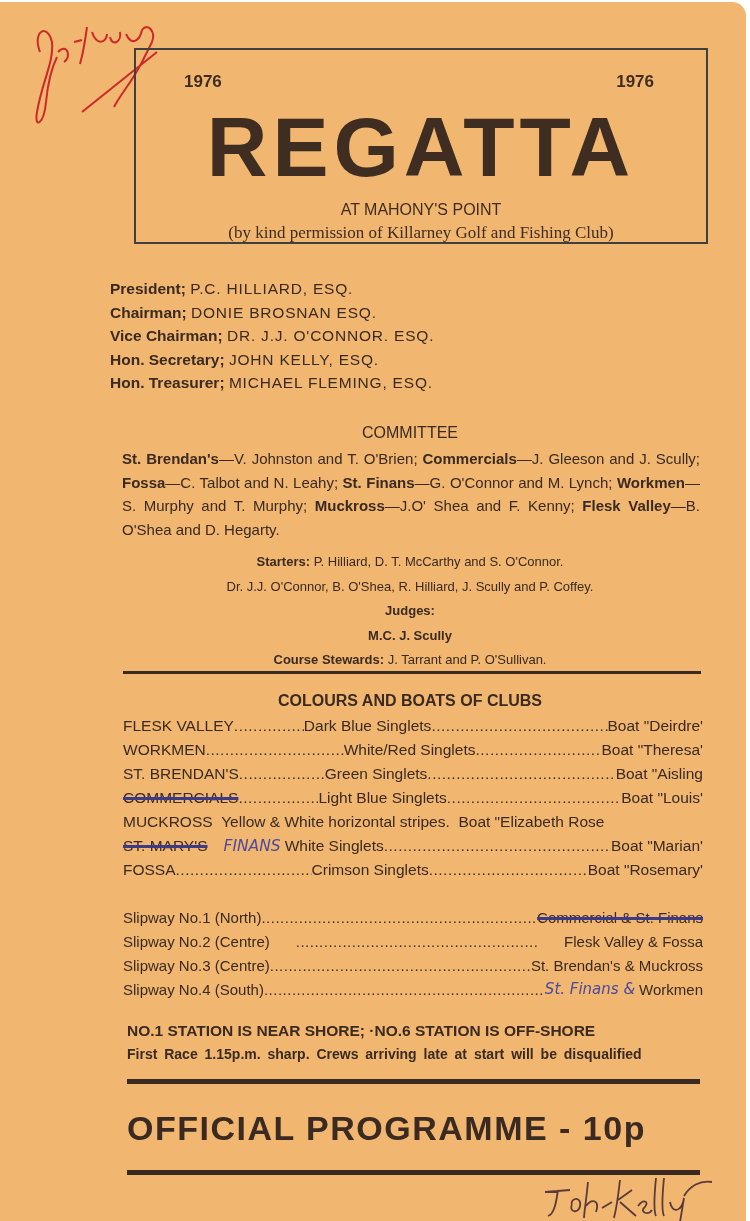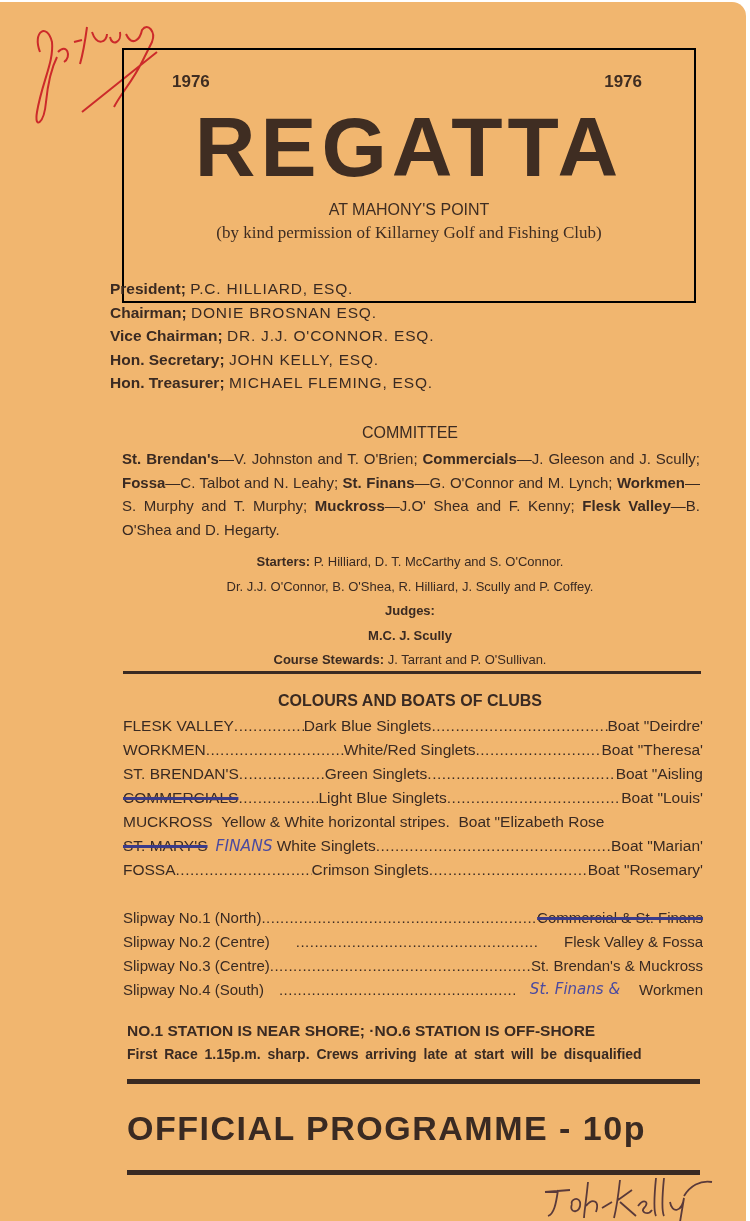--- a/index.html
+++ b/index.html
@@ -6,22 +6,22 @@
   body { width:750px; height:1221px; background:#ffffff; position:relative; overflow:hidden; }
   .page {
     position:absolute; left:0; top:2px; width:746px; height:1219px;
     background:#f1b66f;
     border-top-right-radius:14px;
     color:#3a2a22;
     font-family:"Liberation Sans", sans-serif;
   }
   .sig-red { position:absolute; left:22px; top:10px; width:150px; height:120px; }
   .title-box {
-    position:absolute; left:122px; top:46px; width:574px; height:255px;
-    border:2px solid #000000; box-sizing:border-box;
+    position:absolute; left:134px; top:46px; width:574px; height:196px;
+    border:2px solid #404040; box-sizing:border-box;
   }
   .year { position:absolute; top:22px; font-weight:bold; font-size:17px; color:#3f2d22; }
   .year.l { left:48px; } .year.r { right:52px; }
   .regatta {
     position:absolute; left:0; right:0; top:52px; text-align:center;
     font-weight:bold; font-size:84px; letter-spacing:5px; line-height:90px; color:#3f2d22;
   }
   .at { position:absolute; left:0; right:0; top:151px; text-align:center; font-size:16px; color:#3f2d22;}
   .perm { position:absolute; left:0; right:0; top:173px; text-align:center; font-family:"Liberation Serif", serif; font-size:17px; color:#3f2d22;}
   .officers { position:absolute; left:110px; width:600px; top:275px; font-size:15.5px; line-height:23.5px; }
@@ -117,21 +117,21 @@
       <span class="dots" style="flex:0 0 80px"></span>
       <span>Light Blue Singlets</span>
       <span class="dots"></span>
       <span>Boat "Louis'</span>
   </div>
   <div class="crow" style="top:809px;">
     <span>MUCKROSS</span>&nbsp;&nbsp;<span>Yellow &amp; White horizontal stripes.</span>&nbsp;&nbsp;<span>Boat "Elizabeth Rose</span>
   </div>
   <div class="crow" style="top:833px;">
     <span class="strike">ST. MARY'S</span>
-      <span class="ink" style="margin-left:8px;margin-right:4px;">FINANS</span>
+      <span class="ink" style="margin-left:16px;margin-right:4px;">FINANS</span>
       <span>White Singlets</span>
       <span class="dots"></span>
       <span>Boat "Marian'</span>
   </div>
   <div class="crow" style="top:857px;">
     <span>FOSSA</span>
       <span class="dots" style="flex:0 0 136px"></span>
       <span>Crimson Singlets</span>
       <span class="dots"></span>
       <span>Boat "Rosemary'</span>
@@ -145,21 +145,21 @@
   <div class="srow" style="top:928px;gap:26px;">
     <span>Slipway No.2 (Centre)</span>
       <span class="dots"></span>
       <span>Flesk Valley &amp; Fossa</span>
   </div>
   <div class="srow" style="top:952px;">
     <span>Slipway No.3 (Centre)</span>
       <span class="dots"></span>
       <span>St. Brendan's &amp; Muckross</span>
   </div>
-  <div class="srow" style="top:976px;gap:15px;">
+  <div class="srow" style="top:976px;">
     <span>Slipway No.4 (South)</span>
       <span class="dots"></span>
       <span class="ink" style="margin-right:4px;">St. Finans &amp;</span>
       <span>Workmen</span>
   </div>
 
   <div class="notice1">NO.1 STATION IS NEAR SHORE; ·NO.6 STATION IS OFF-SHORE</div>
   <div class="notice2">First Race 1.15p.m. sharp. Crews arriving late at start will be disqualified</div>
 
   <div class="rule" style="top:1077px;height:5px;left:127px;width:573px;"></div>

